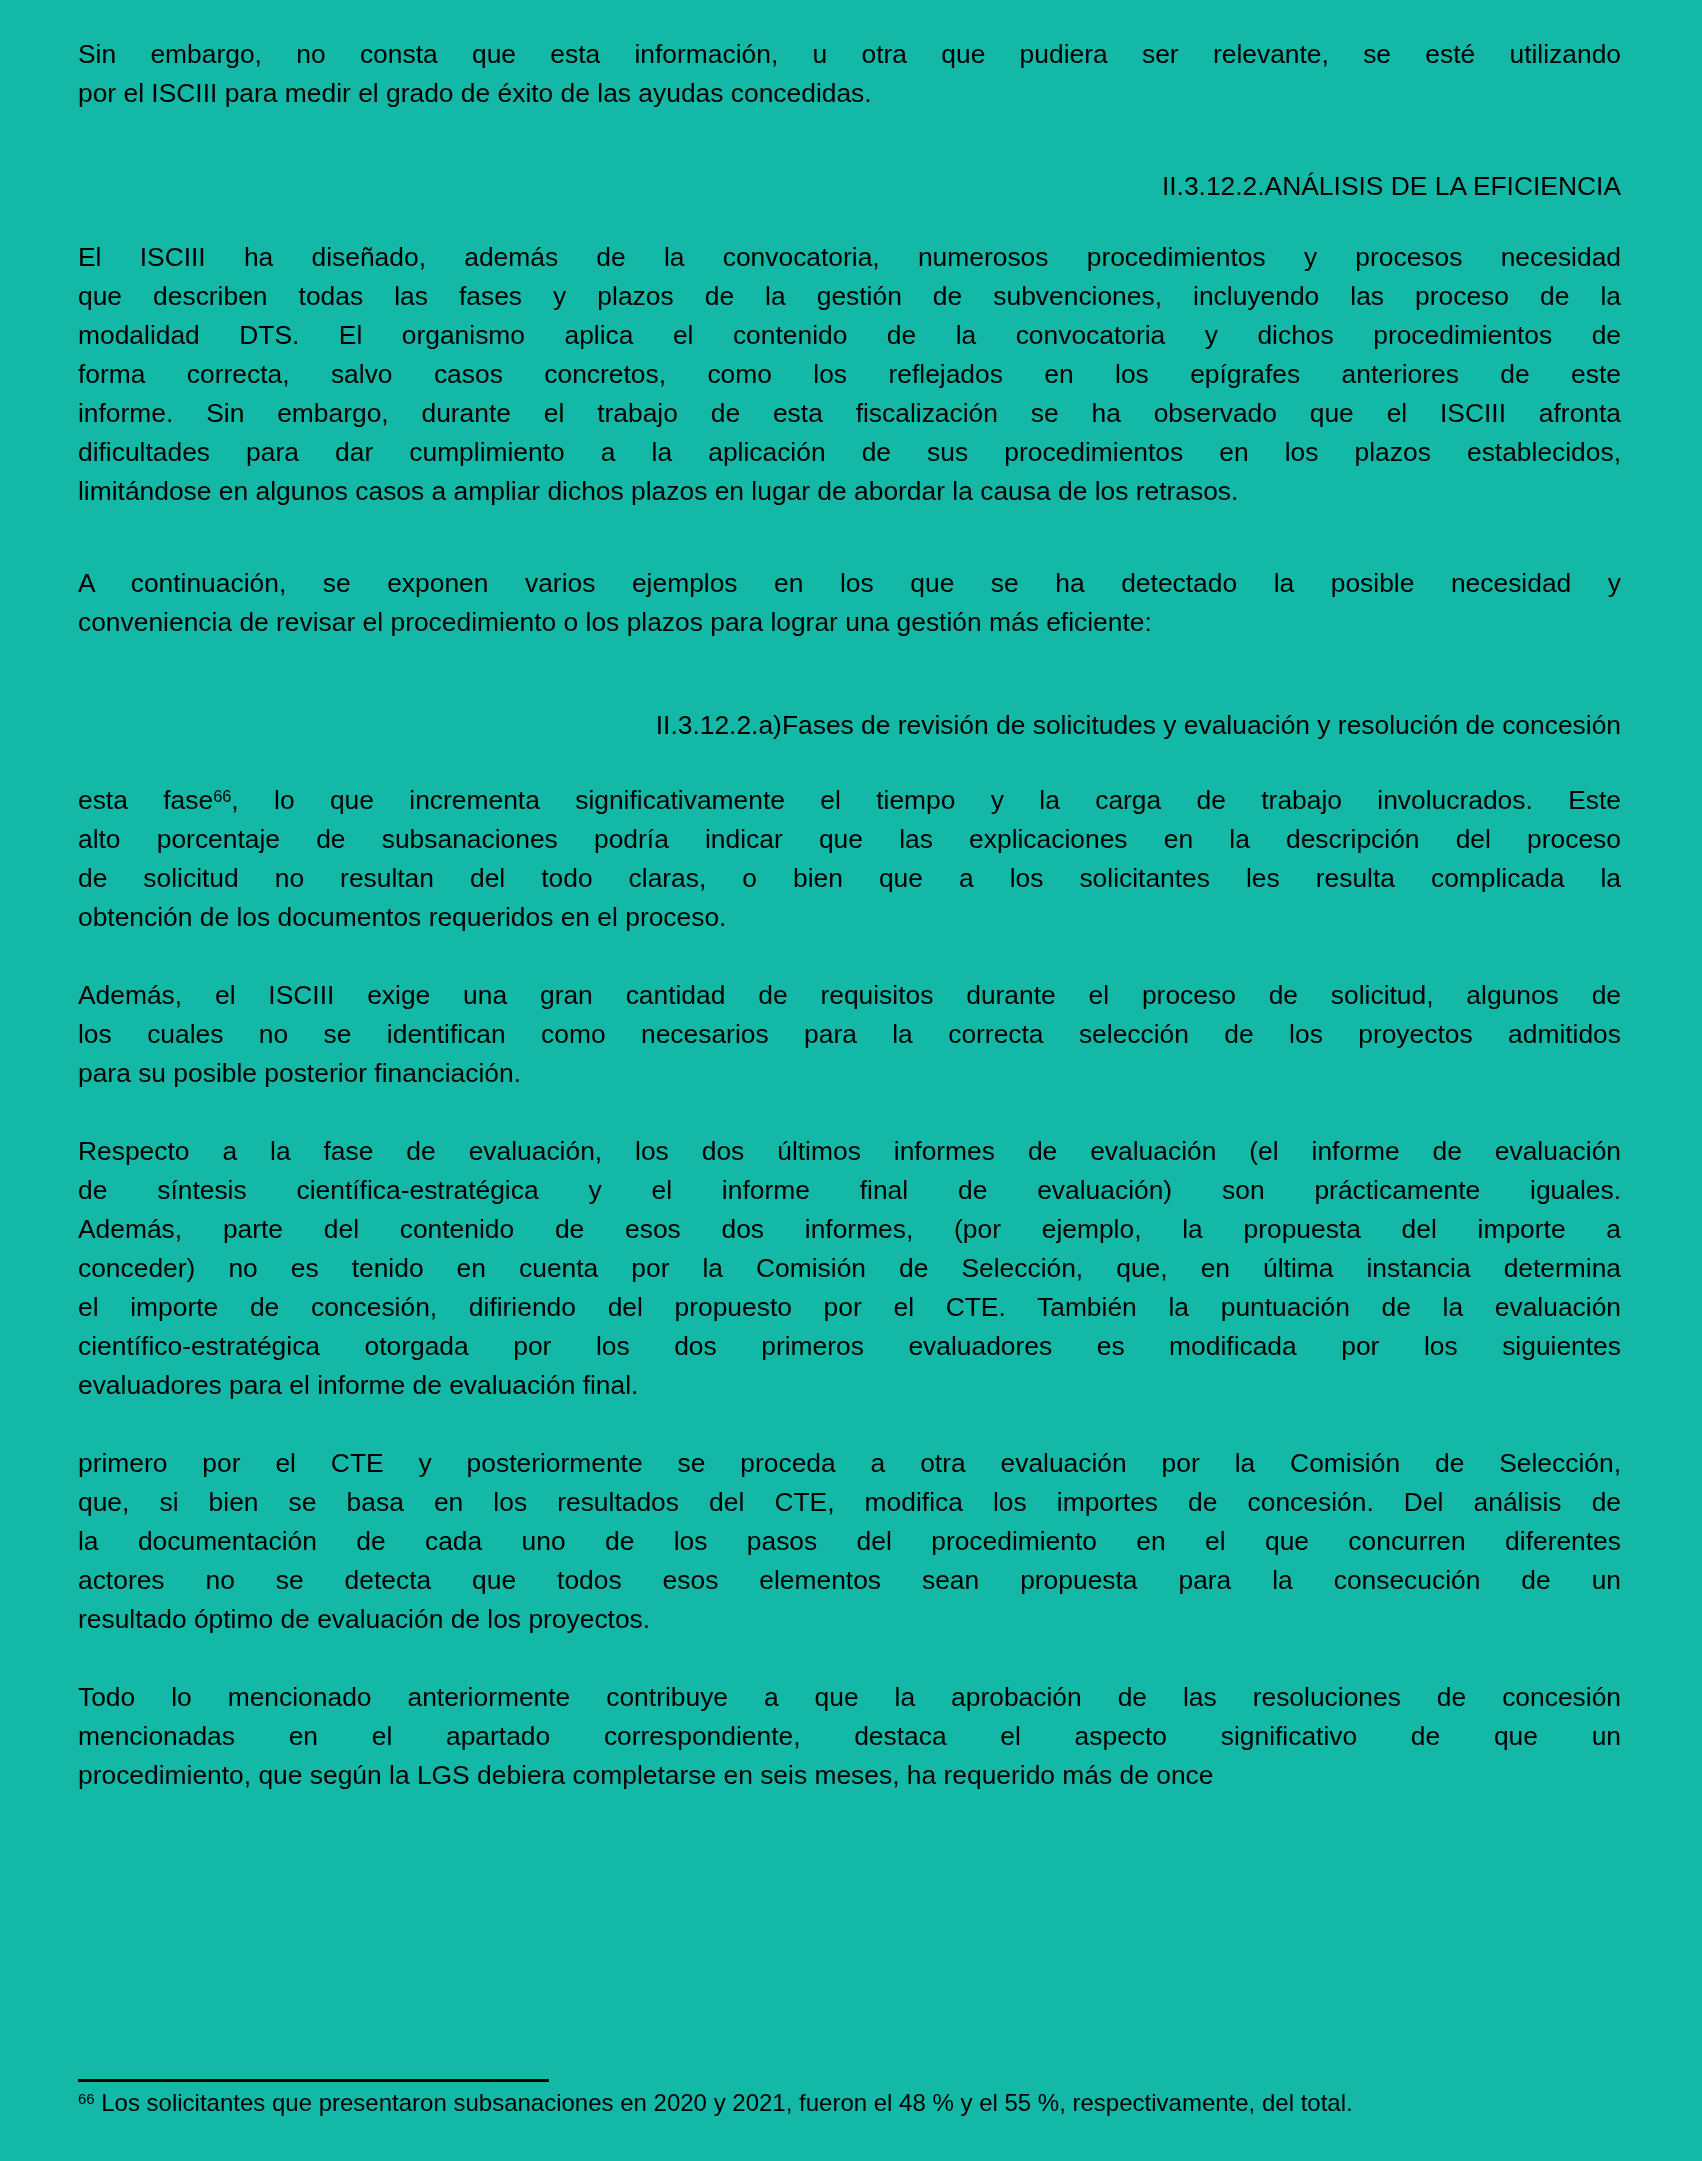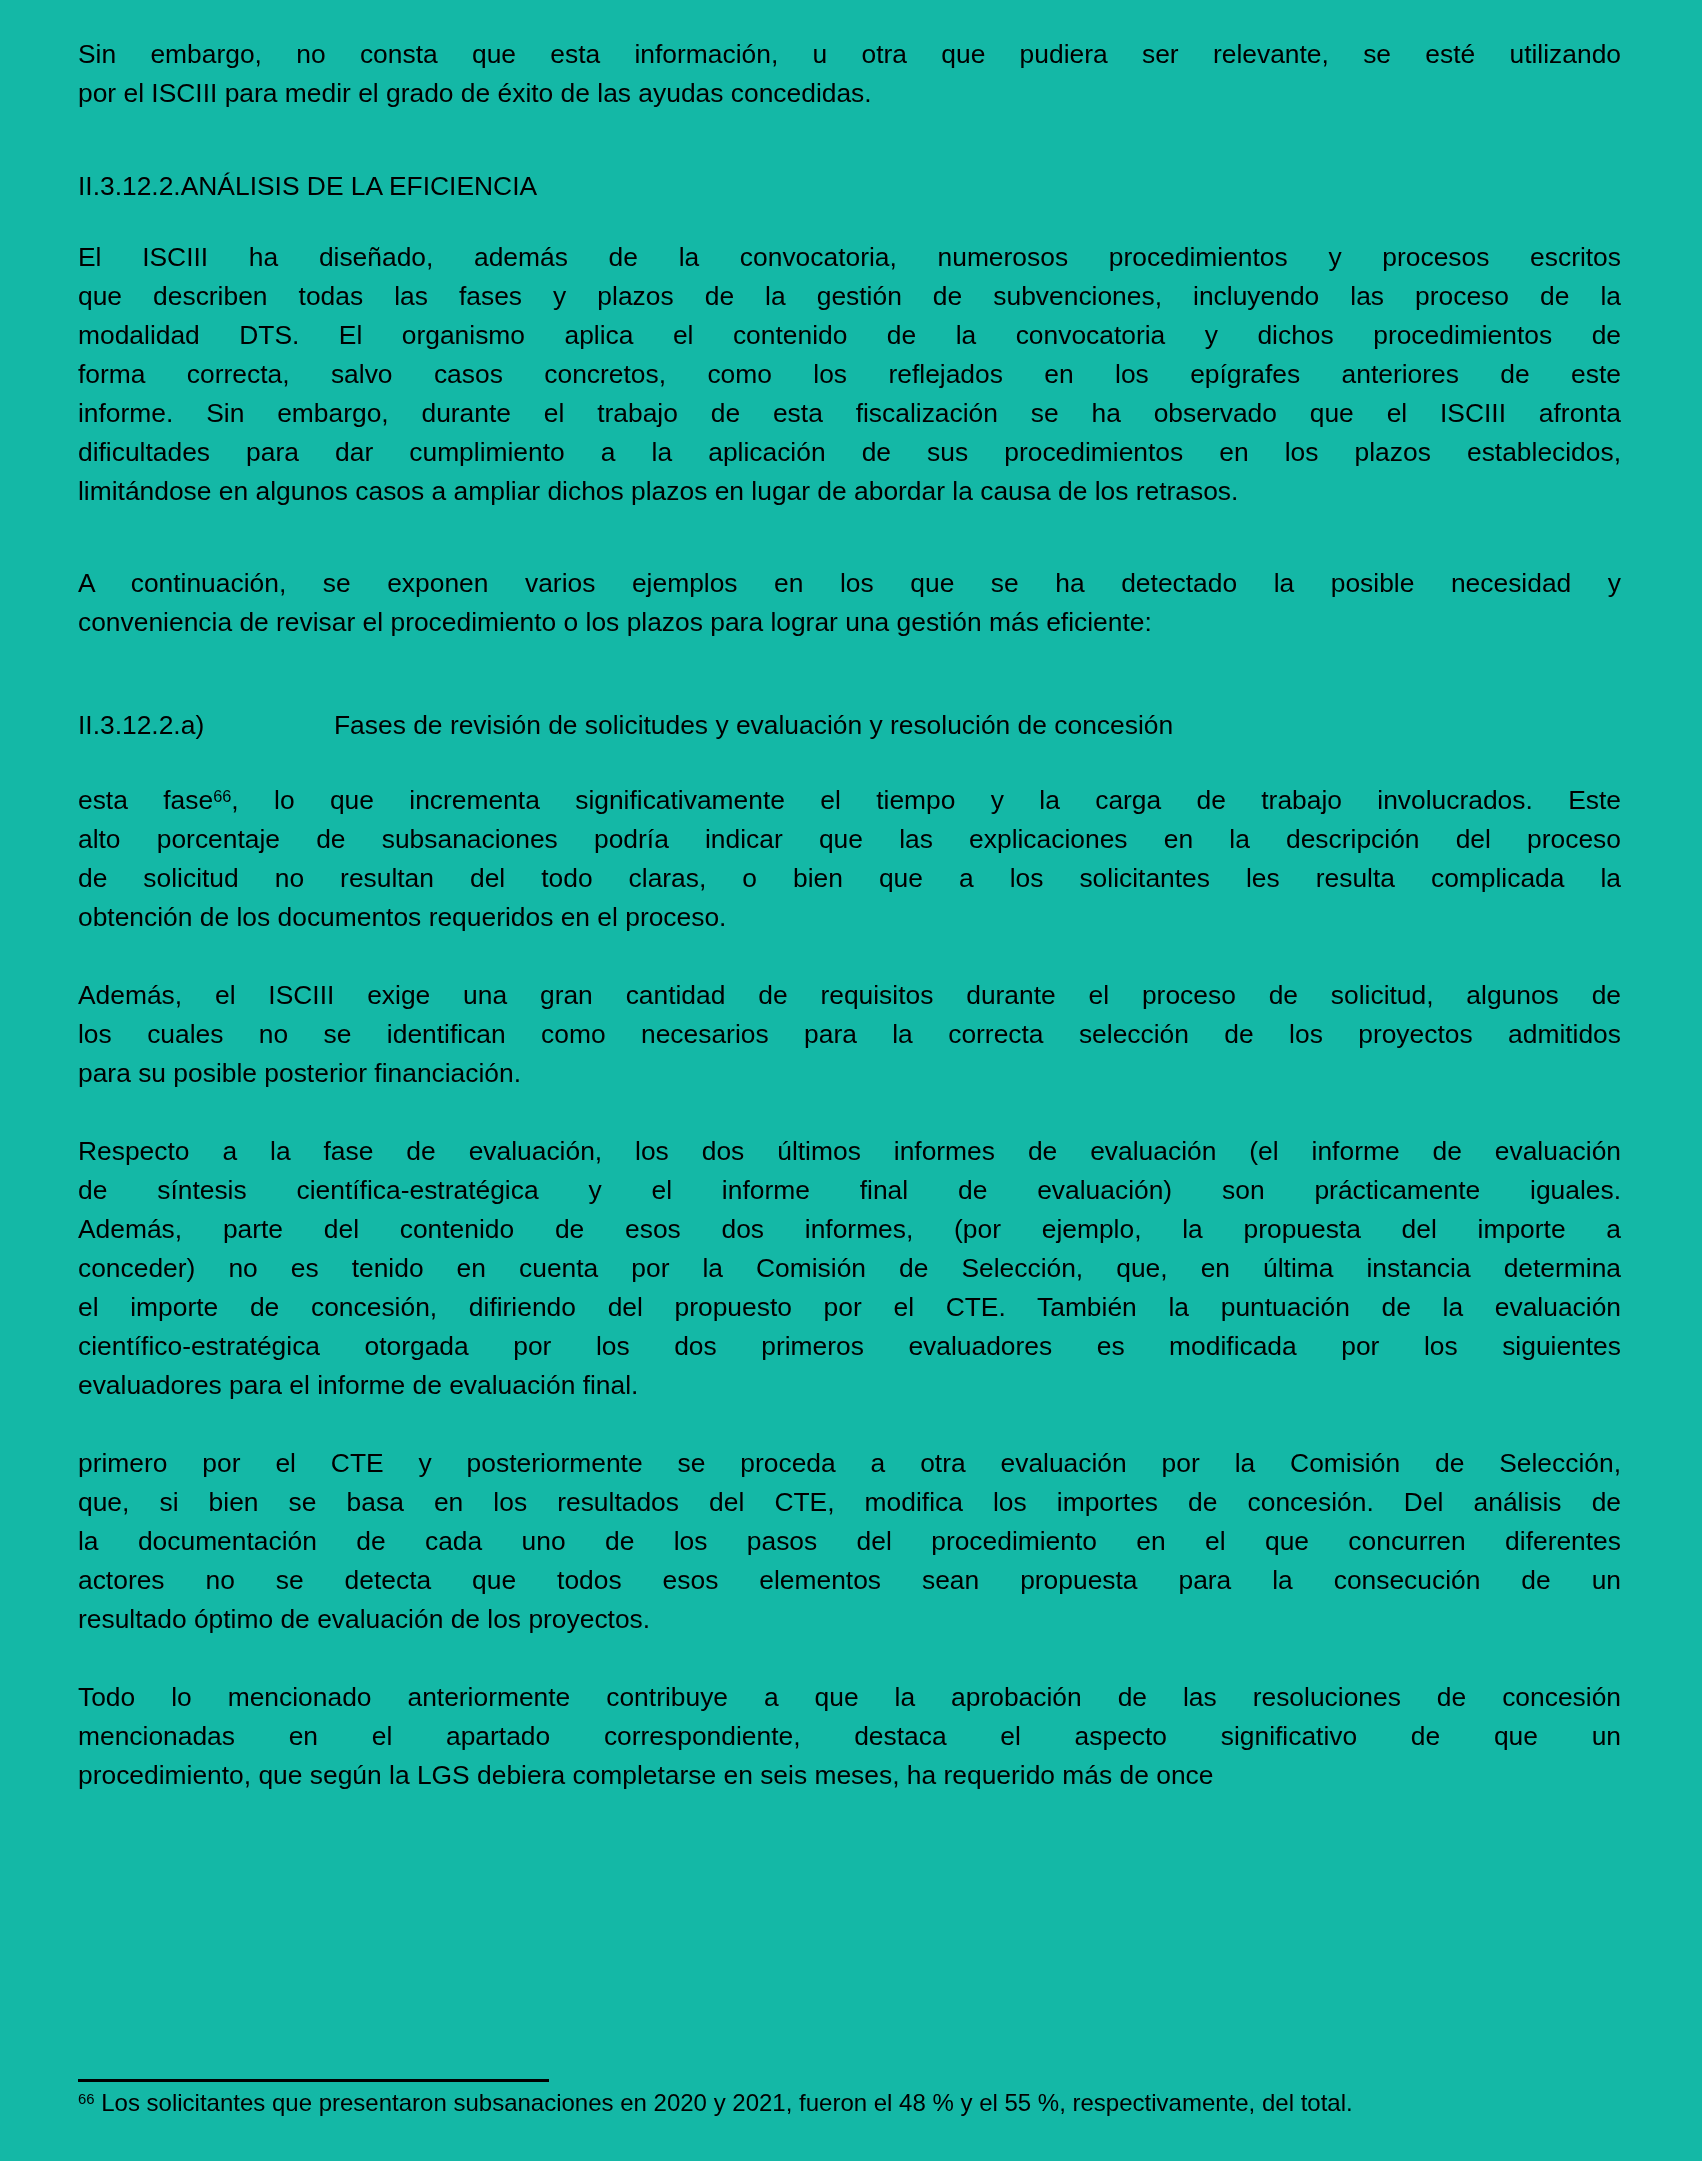--- a/index.html
+++ b/index.html
@@ -22,21 +22,21 @@
   .para { margin: 0; }
   .ln { text-align: justify; text-align-last: justify; }
   .ln.ln-last { text-align-last: left; }
   sup {
     font-size: 0.62em;
     line-height: 0;
     vertical-align: baseline;
     position: relative;
     top: -0.45em;
   }
-  .heading { white-space: nowrap; }
+  .heading { white-space: nowrap; text-align: right; }
   .h2-num { display: inline-block; width: 256px; }
   
   .mb-norm  { margin-bottom: 39px; }
   .mb-p1    { margin-bottom: 54px; }
   .mb-h1    { margin-bottom: 32px; }
   .mb-p2    { margin-bottom: 53px; }
   .mb-p3    { margin-bottom: 64px; }
   .mb-h2    { margin-bottom: 36px; }
   .footnote-area {
     position: absolute;
@@ -63,21 +63,21 @@
   <div class="content">
 
     <div class="para mb-p1">
         <div class="ln">Sin embargo, no consta que esta información, u otra que pudiera ser relevante, se esté utilizando</div>
         <div class="ln ln-last">por el ISCIII para medir el grado de éxito de las ayudas concedidas.</div>
       </div>
 
     <div class="heading mb-h1">II.3.12.2.ANÁLISIS DE LA EFICIENCIA</div>
 
     <div class="para mb-p2">
-        <div class="ln">El ISCIII ha diseñado, además de la convocatoria, numerosos procedimientos y procesos escritos</div>
+        <div class="ln">El ISCIII ha diseñado, además de la convocatoria, numerosos procedimientos y procesos necesidad</div>
         <div class="ln">que describen todas las fases y plazos de la gestión de subvenciones, incluyendo las proceso de la</div>
         <div class="ln">modalidad DTS. El organismo aplica el contenido de la convocatoria y dichos procedimientos de</div>
         <div class="ln">forma correcta, salvo casos concretos, como los reflejados en los epígrafes anteriores de este</div>
         <div class="ln">informe. Sin embargo, durante el trabajo de esta fiscalización se ha observado que el ISCIII afronta</div>
         <div class="ln">dificultades para dar cumplimiento a la aplicación de sus procedimientos en los plazos establecidos,</div>
         <div class="ln ln-last">limitándose en algunos casos a ampliar dichos plazos en lugar de abordar la causa de los retrasos.</div>
       </div>
 
     <div class="para mb-p3">
         <div class="ln">A continuación, se exponen varios ejemplos en los que se ha detectado la posible necesidad y</div>

